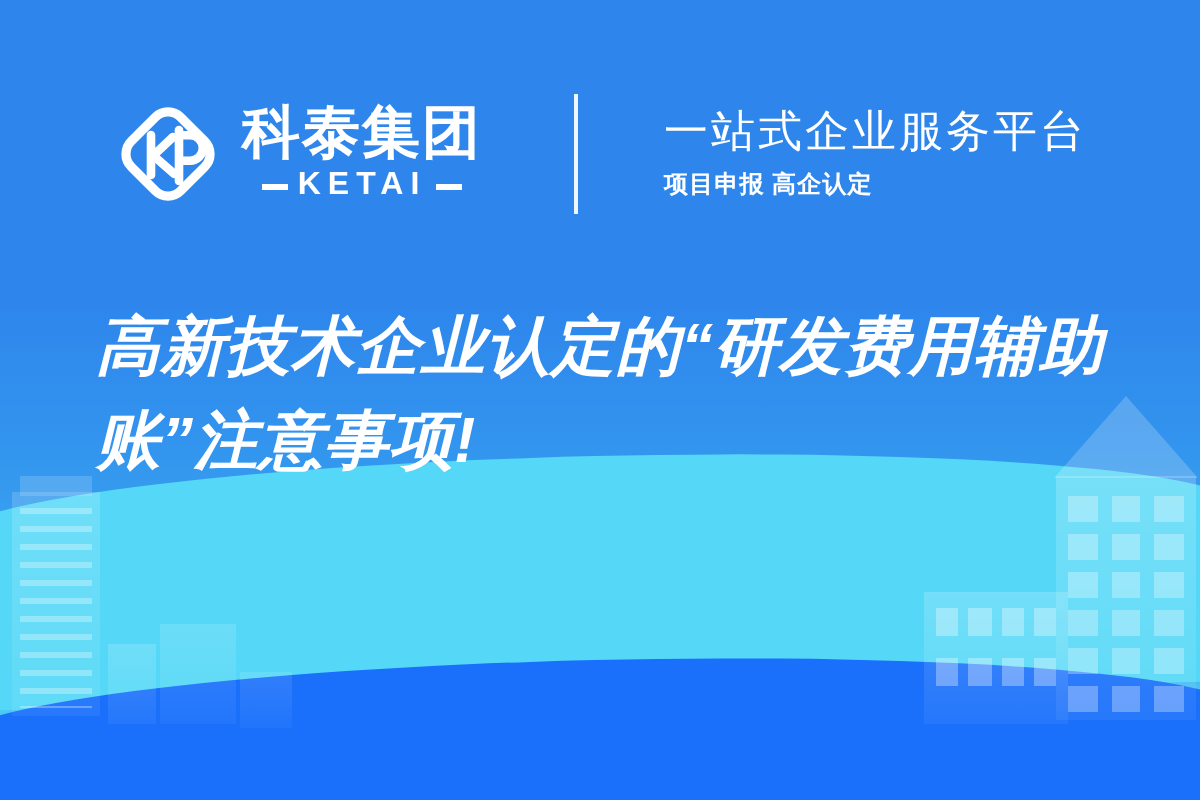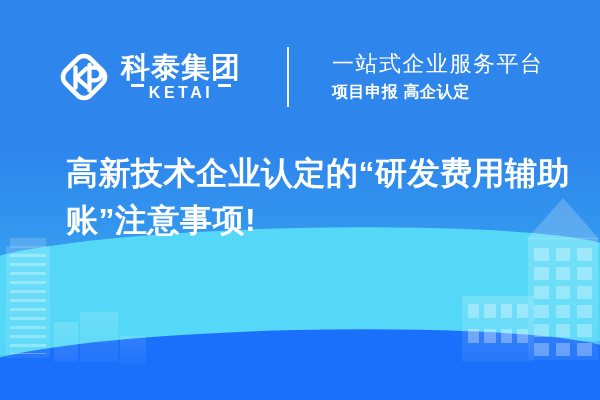--- a/index.html
+++ b/index.html
@@ -173,20 +173,21 @@
   .brand-cn {
     color: #ffffff;
     font-size: 29px;
     font-weight: bold;
     letter-spacing: 1px;
     line-height: 1.06;
     white-space: nowrap;
   }
   .brand-en {
     display: flex;
+    align-items: center;
     gap: 5px;
     margin-top: 2px;
   }
   .brand-en .dash {
     display: block;
     width: 13px;
     height: 3px;
     background: #ffffff;
   }
   .brand-en .en {
@@ -210,38 +211,40 @@
   }
   .tag-main {
     color: #ffffff;
     font-size: 22px;
     letter-spacing: 1.5px;
     line-height: 1.18;
     white-space: nowrap;
   }
   .tag-sub {
     color: #ffffff;
-    font-size: 16px;
+    font-size: 12px;
     font-weight: bold;
     letter-spacing: 0.6px;
     margin-top: 5px;
     white-space: nowrap;
+    font-family: Liberation Serif, serif;
   }
 
   
   .headline {
     position: absolute;
-    left: 66px;
+    left: 48px;
     top: 150px;
     width: 505px;
     color: #ffffff;
     font-size: 32px;
     font-weight: bold;
     line-height: 1.48;
     letter-spacing: 0.5px;
+    font-style: italic;
   }
 </style>
 </head>
 <body>
 
 <div id="banner">
 
   <div class="wave-line"></div>
   <div class="lower-band"></div>
 

